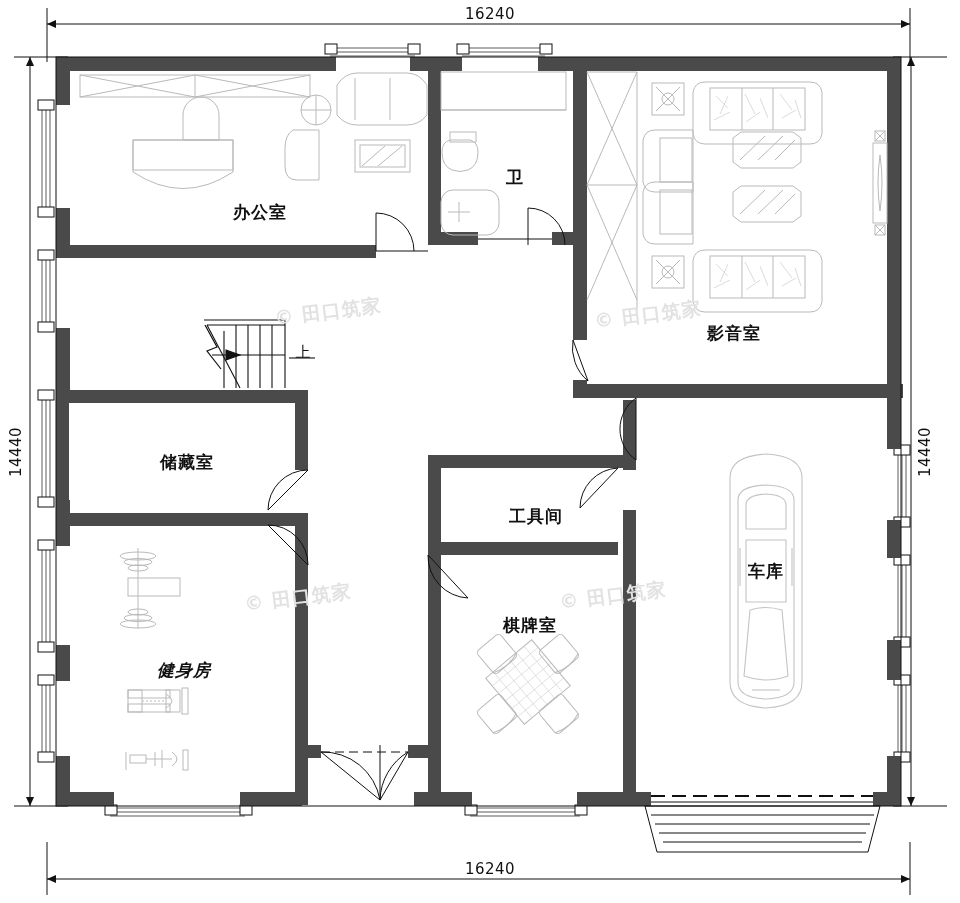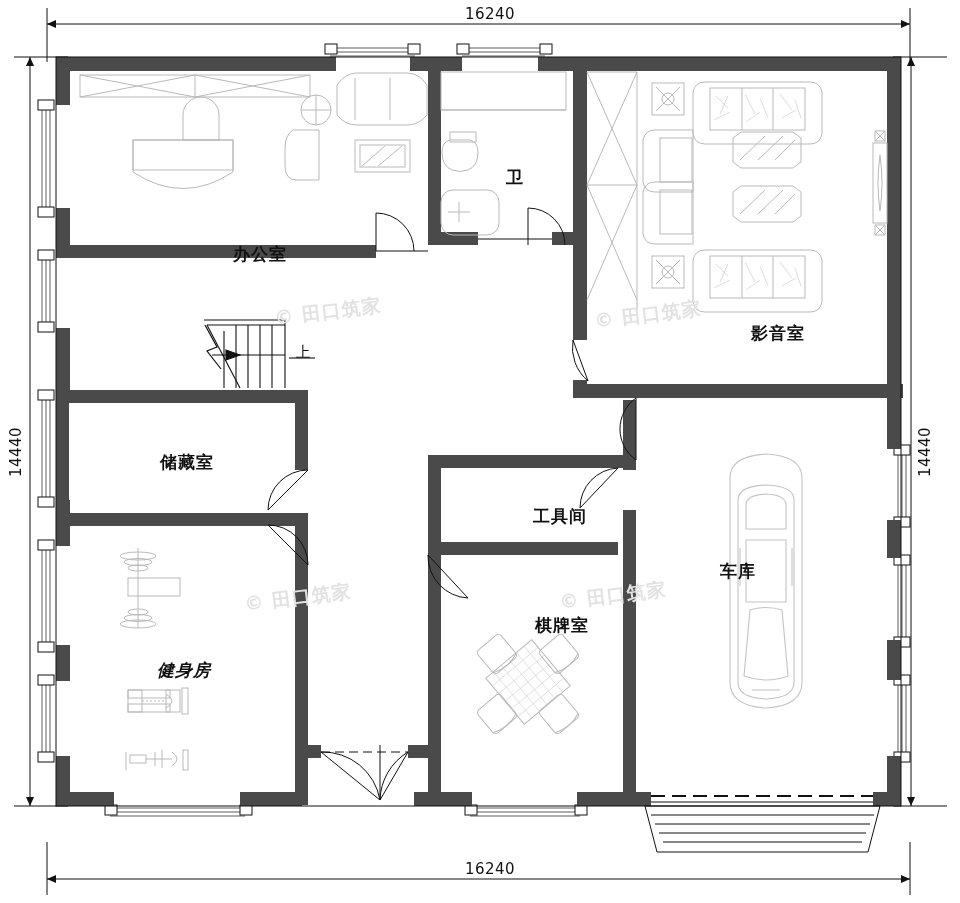--- a/index.html
+++ b/index.html
@@ -460,28 +460,28 @@
       <line x1="321" y1="752" x2="408" y2="752" stroke-dasharray="9,5"></line>
     </g>
 
   </svg>
 
   <div class="wm" style="left:328px;top:312px;">© 田口筑家</div>
   <div class="wm" style="left:648px;top:315px;">© 田口筑家</div>
   <div class="wm" style="left:298px;top:598px;">© 田口筑家</div>
   <div class="wm" style="left:613px;top:596px;">© 田口筑家</div>
 
-  <div class="lbl" style="left:260px;top:212px;margin-top:42px;">办公室</div>
+  <div class="lbl" style="left:260px;top:212px;">办公室</div>
   <div class="lbl" style="left:515px;top:177px;">卫</div>
-  <div class="lbl" style="left:734px;top:333px;margin-left:44px;">影音室</div>
+  <div class="lbl" style="left:734px;top:333px;">影音室</div>
   <div class="lbl" style="left:187px;top:462px;text-align:center;">储藏室</div>
-  <div class="lbl" style="left:560px;top:516px;">工具间</div>
+  <div class="lbl" style="left:536px;top:516px;">工具间</div>
   <div class="lbl" style="left:184px;top:670px;font-style:italic;">健身房</div>
-  <div class="lbl" style="left:562px;top:625px;font-family:Liberation Mono, monospace;">棋牌室</div>
-  <div class="lbl" style="left:738px;top:571px;text-align:center;">车库</div>
+  <div class="lbl" style="left:530px;top:625px;font-family:Liberation Mono, monospace;">棋牌室</div>
+  <div class="lbl" style="left:766px;top:571px;text-align:center;">车库</div>
 
   <div class="updir" style="left:303px;top:352px;">上</div>
 
   <div class="dim" style="left:490px;top:14px;">16240</div>
   <div class="dim" style="left:490px;top:869px;">16240</div>
   <div class="dim vleft" style="left:16px;top:452px;">14440</div>
   <div class="dim vright" style="left:925px;top:452px;">14440</div>
 
 </div>
 

